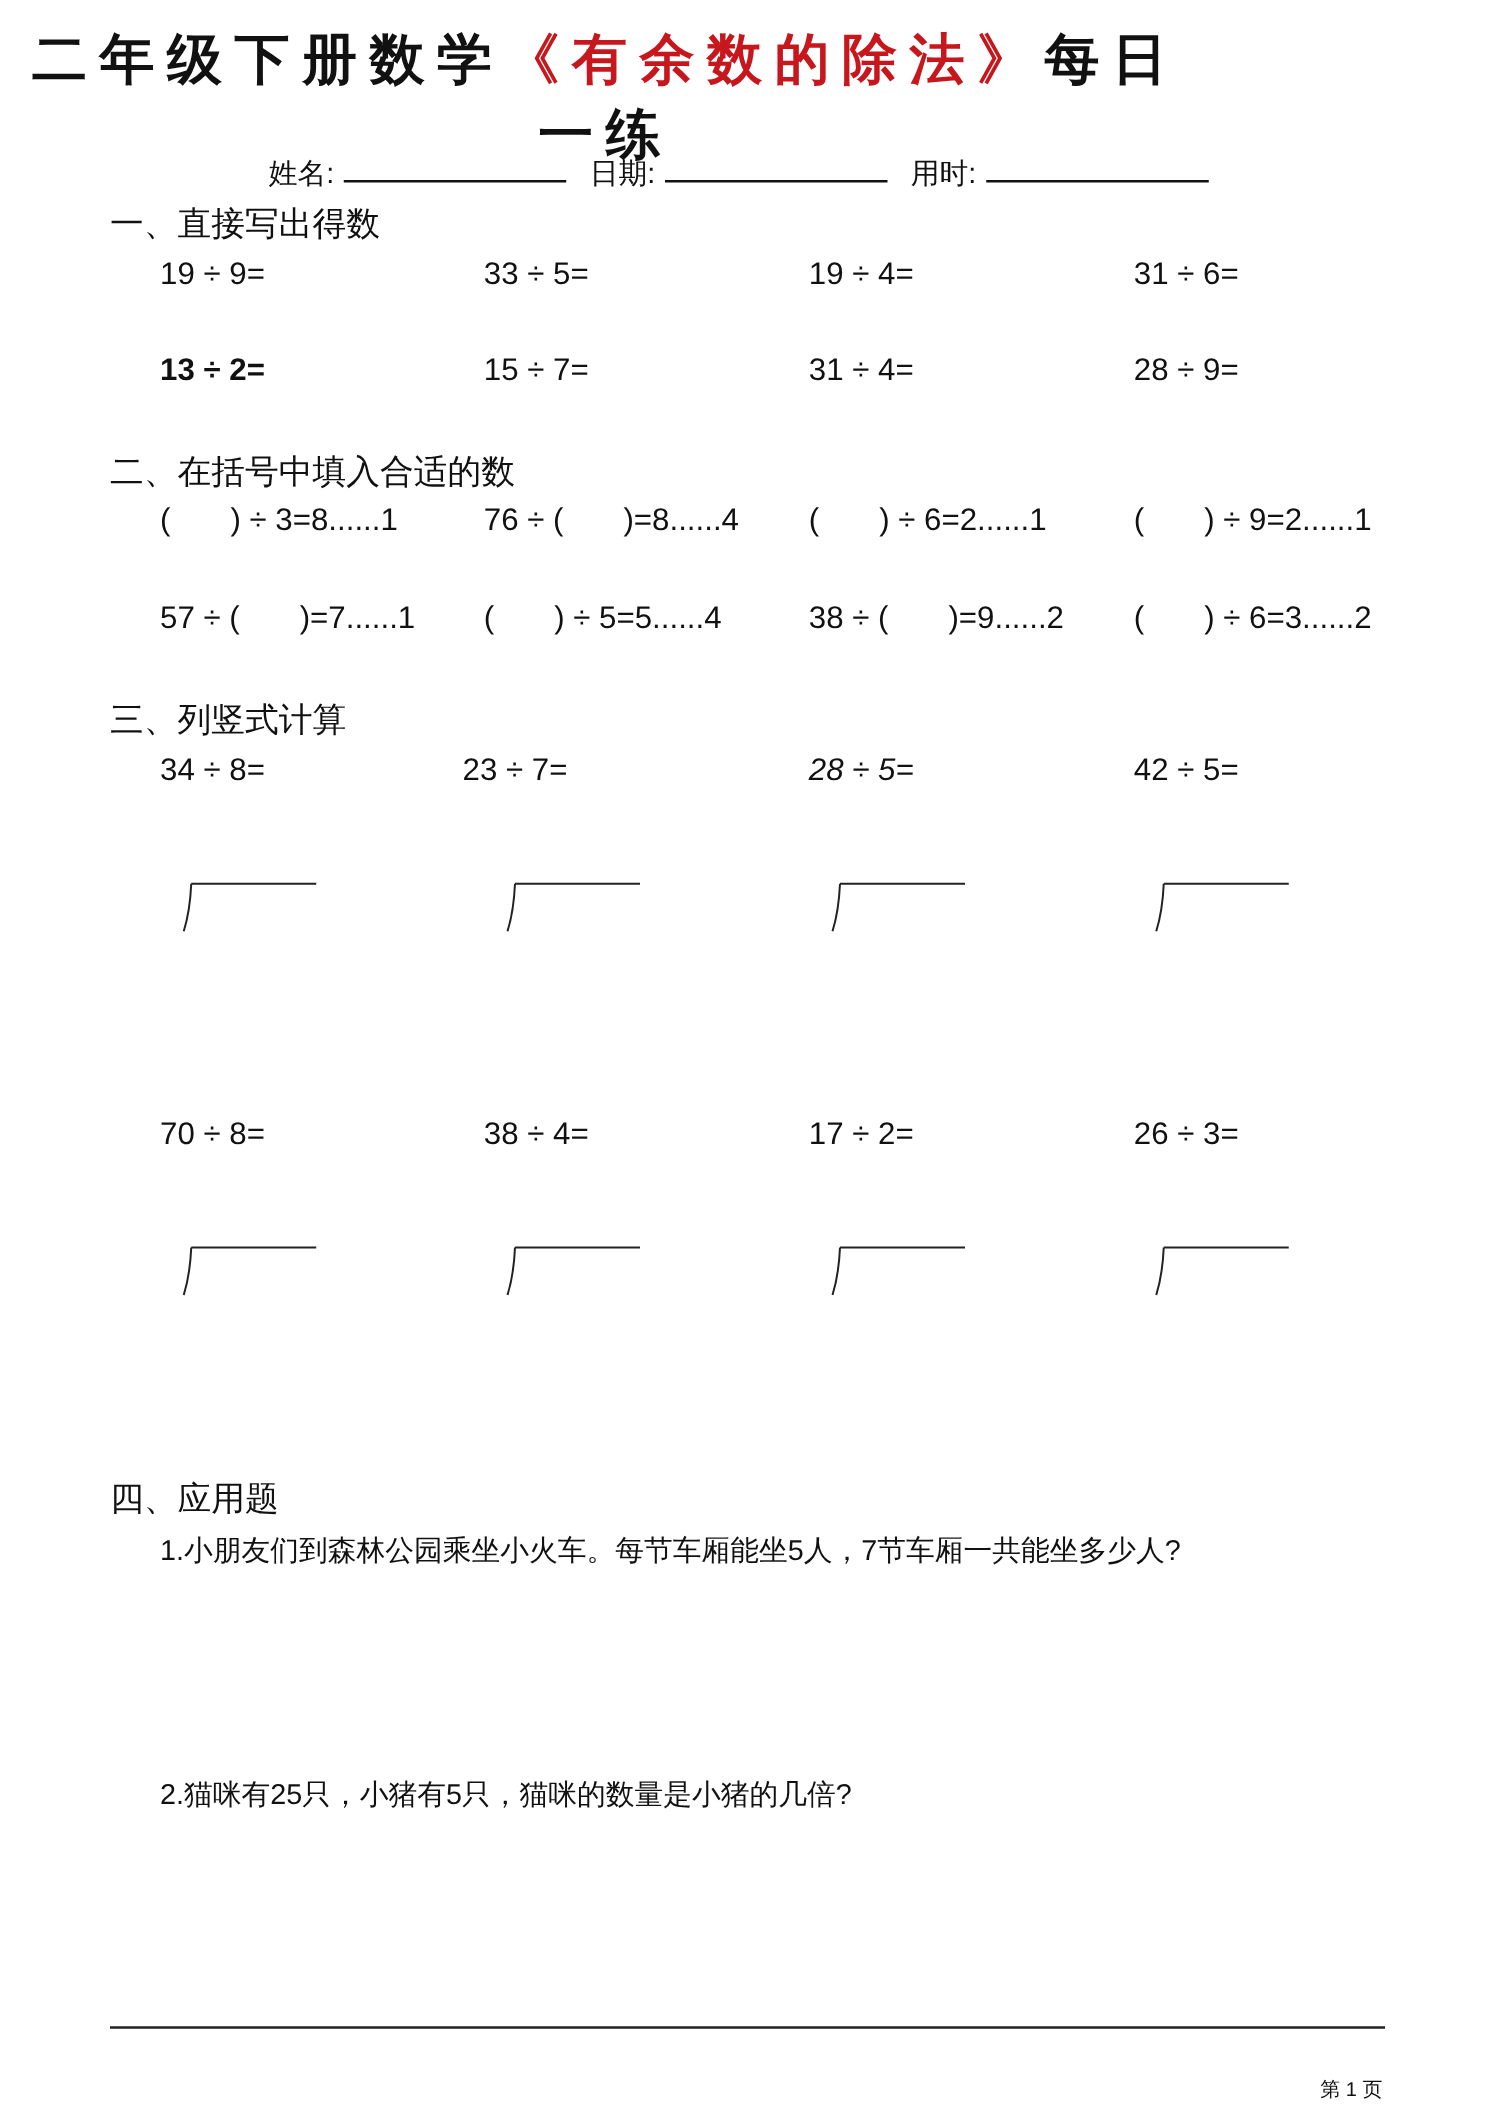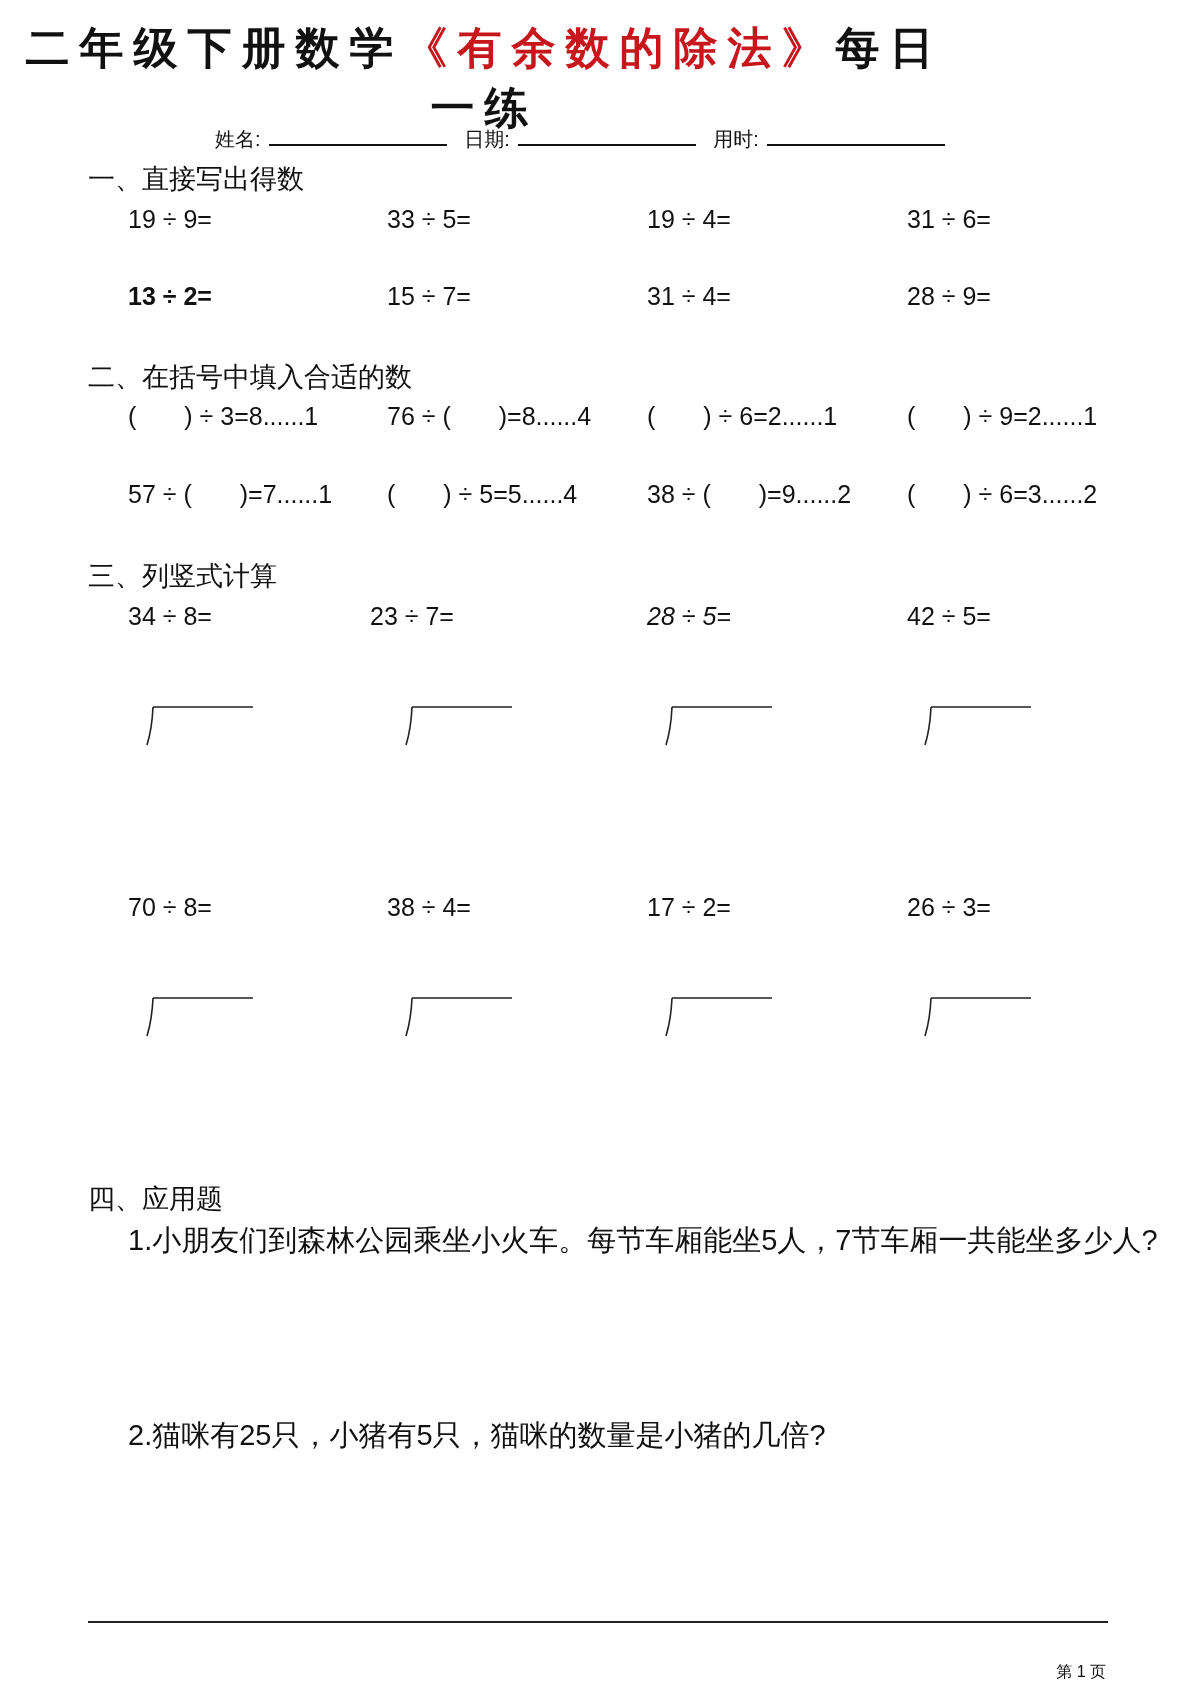--- a/index.html
+++ b/index.html
@@ -9,38 +9,38 @@
     }
     .abs { position: absolute; }
     .title {
       left: 0; width: 969px; top: 18px; text-align: center;
       font-family: "DejaVu Serif", "Liberation Serif", serif;
       font-size: 44px; font-weight: bold; letter-spacing: 10px; color: #111;
       line-height: 60px;
     }
     .title .red { color: #c8161d; }
     .info {
-      left: 215px; top: 118px; font-size: 20px; line-height: 36px; white-space: nowrap;
+      left: 215px; top: 118px; font-size: 23px; line-height: 36px; white-space: nowrap;
     }
     .info .field { display: inline-block; margin-right: 12px; }
     .info .blank {
       display: inline-block; width: 178px; border-bottom: 2px solid #111;
       height: 26px; vertical-align: baseline; margin-left: 8px;
     }
     .section-title { left: 88px; font-size: 27px; line-height: 34px; }
     .item { font-size: 25px; line-height: 32px; white-space: pre; }
     .paren-gap { display: inline-block; width: 48px; }
     .bracket {
       width: 110px; height: 44px;
     }
     .footer-line {
       left: 88px; top: 1621px; width: 1020px; height: 0; border-top: 2px solid #222;
     }
     .page-no { right: 85px; top: 1636px; font-size: 16px; margin-top: 26px; }
-    .problem { left: 128px; font-size: 29px; line-height: 30px; }
+    .problem { left: 128px; font-size: 23px; line-height: 30px; }
   </style>
 </head>
 <body>
 
 <div class="abs title">
   <span>二年级下册数学</span><span class="red">《有余数的除法》</span><span>每日一练</span>
 </div>
 
 <div class="abs info">
   <span class="field"><span>姓名:</span><span class="blank"></span></span>

